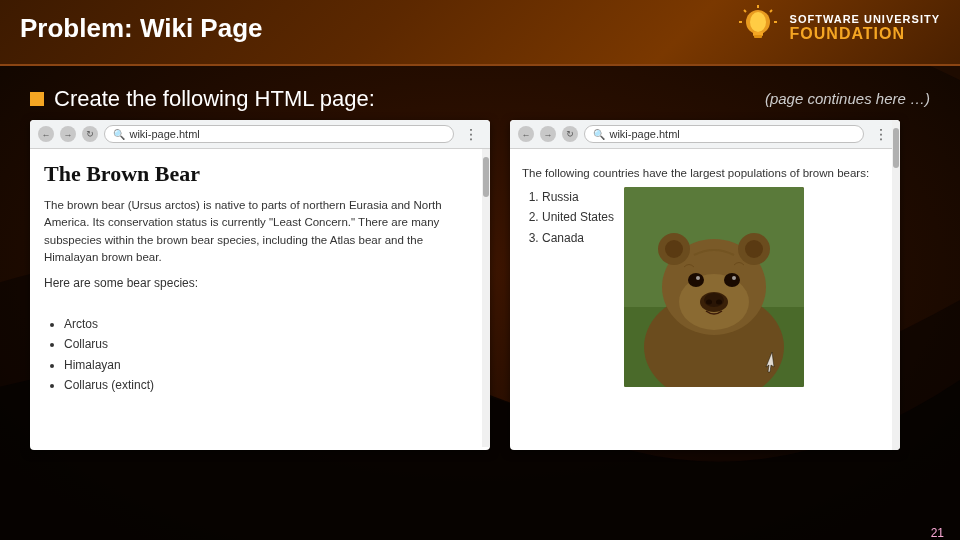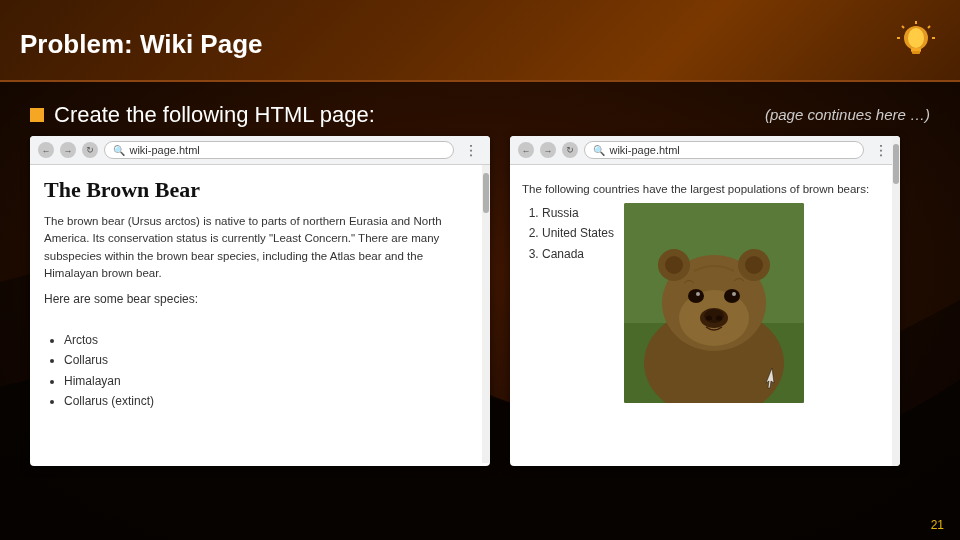--- a/index.html
+++ b/index.html
@@ -28,21 +28,21 @@
       width: 100%; height: 100%;
       pointer-events: none;
       z-index: 0;
     }
 
     
     .header {
       position: relative;
       z-index: 2;
       background: linear-gradient(135deg, #3d1a00 0%, #5c2800 40%, #7a3800 70%, #4a2000 100%);
-      padding: 20px 20px 12px 20px;
+      padding: 4px 20px 12px 20px;
       display: flex;
       align-items: center;
       justify-content: space-between;
       border-bottom: 2px solid #8B4513;
     }
 
     .header-title {
       color: #ffffff;
       font-size: 26px;
       font-weight: bold;
@@ -267,23 +267,23 @@
       height: 200px;
       background: linear-gradient(135deg, #8B6914 0%, #5c3d0a 20%, #4a2c08 40%, #7a5a1a 60%, #6b4f12 80%, #3d2505 100%);
       border-radius: 2px;
       position: relative;
       overflow: hidden;
       flex-shrink: 0;
     }
 
     .slide-number {
       position: absolute;
-      bottom: 8px;
+      bottom: 0;
       right: 16px;
-      color: #eab308;
+      color: #f9a8d4;
       font-size: 12px;
       z-index: 3;
     }
   </style>
 </head>
 <body>
 
 <div class="slide">
 
   <svg class="bg-waves" viewBox="0 0 960 540" xmlns="http://www.w3.org/2000/svg">
@@ -309,20 +309,24 @@
         <ellipse cx="24" cy="18" rx="8" ry="10" fill="#ffcc44"></ellipse>
         <rect x="19" y="28" width="10" height="4" rx="1" fill="#f5a623"></rect>
         <rect x="20" y="31" width="8" height="3" rx="1" fill="#e09010"></rect>
 
         <line x1="24" y1="4" x2="24" y2="1" stroke="#f5a623" stroke-width="2"></line>
         <line x1="36" y1="8" x2="38" y2="6" stroke="#f5a623" stroke-width="2"></line>
         <line x1="40" y1="18" x2="43" y2="18" stroke="#f5a623" stroke-width="2"></line>
         <line x1="12" y1="8" x2="10" y2="6" stroke="#f5a623" stroke-width="2"></line>
         <line x1="8" y1="18" x2="5" y2="18" stroke="#f5a623" stroke-width="2"></line>
       </svg>
+      <div class="logo-text">
+        <div class="logo-text-software">SOFTWARE UNIVERSITY</div>
+        <div class="logo-text-foundation">FOUNDATION</div>
+      </div>
     </div>
   </div>
 
   <div class="main-content" style="position:relative;">
 
     <div class="section-header">
       <div class="bullet-square"></div>
       <span class="section-title">Create the following HTML page:</span>
       <span class="page-continues">(page continues here …)</span>
     </div>

